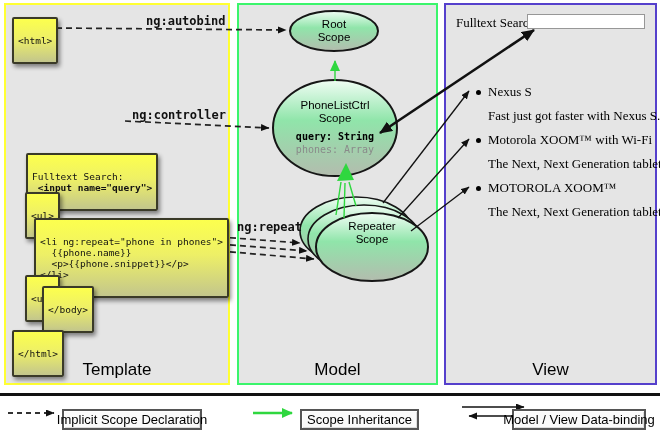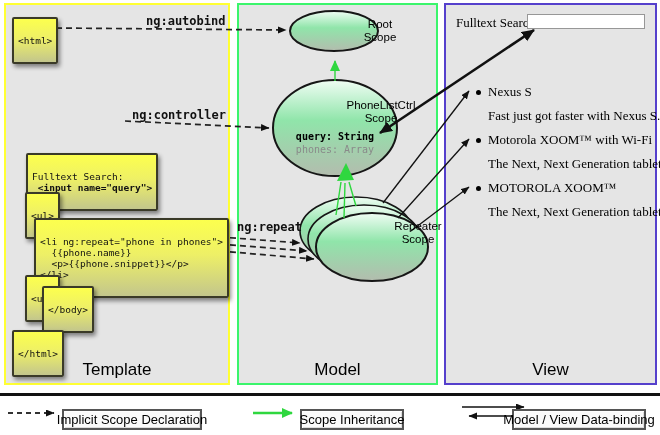--- a/index.html
+++ b/index.html
@@ -16,21 +16,21 @@
            background:linear-gradient(180deg,#fcff4e 0%,#eef066 45%,#c3c68c 100%);
            border:2px solid #3a3a28;border-radius:2px;
            box-shadow:2px 3px 4px rgba(0,0,0,.45);
            padding:16px 4px;font-family:"DejaVu Sans Mono",monospace;
            font-size:9.5px;line-height:11px;color:#111;}
   .codebox div{white-space:pre;}
   .bold{font-weight:bold;}
   .ng-label{position:absolute;z-index:3;font-family:"DejaVu Sans Mono",monospace;
             font-weight:bold;font-size:12px;color:#111;white-space:nowrap;}
   .etitle{position:absolute;z-index:3;font-size:11.5px;line-height:13px;
-          text-align:center;white-space:pre-line;color:#000;padding-left:46px;}
+          text-align:center;white-space:pre-line;color:#000;}
   .eprop{position:absolute;z-index:3;font-family:"DejaVu Sans Mono",monospace;
          font-size:10px;line-height:12px;text-align:center;}
   .muted1{color:#8a8a8a;}
   .muted2{color:#7c7c7c;}
   .v-serif{position:absolute;z-index:3;font-family:"Liberation Serif",serif;
            font-size:13px;color:#000;white-space:nowrap;}
   .bullet{position:absolute;z-index:3;width:5px;height:5px;border-radius:50%;background:#000;}
   .search-input{position:absolute;z-index:3;left:527px;top:14px;width:118px;height:15px;
                 border:1.5px solid #979797;background:#fff;box-sizing:border-box;
                 font-family:"Liberation Serif",serif;font-size:12px;padding:0 2px;}
@@ -165,16 +165,16 @@
   <div class="bullet" style="left:476px;top:138px;"></div>
   <div class="v-serif" style="left:488px;top:132px;">Motorola XOOM™ with Wi-Fi</div>
   <div class="v-serif" style="left:488px;top:156px;">The Next, Next Generation tablet.</div>
 
   <div class="bullet" style="left:476px;top:186px;"></div>
   <div class="v-serif" style="left:488px;top:180px;">MOTOROLA XOOM™</div>
   <div class="v-serif" style="left:488px;top:204px;">The Next, Next Generation tablet.</div>
 
   <div class="rule"></div>
   <div class="legend-box" style="left:62px;width:140px;">Implicit Scope Declaration</div>
-  <div class="legend-box" style="left:300px;width:104px;">Scope Inheritance</div>
+  <div class="legend-box" style="left:300px;width:119px;">Scope Inheritance</div>
   <div class="legend-box" style="left:512px;width:134px;">Model / View Data-binding</div>
 
 </div>
 
 </body></html>

